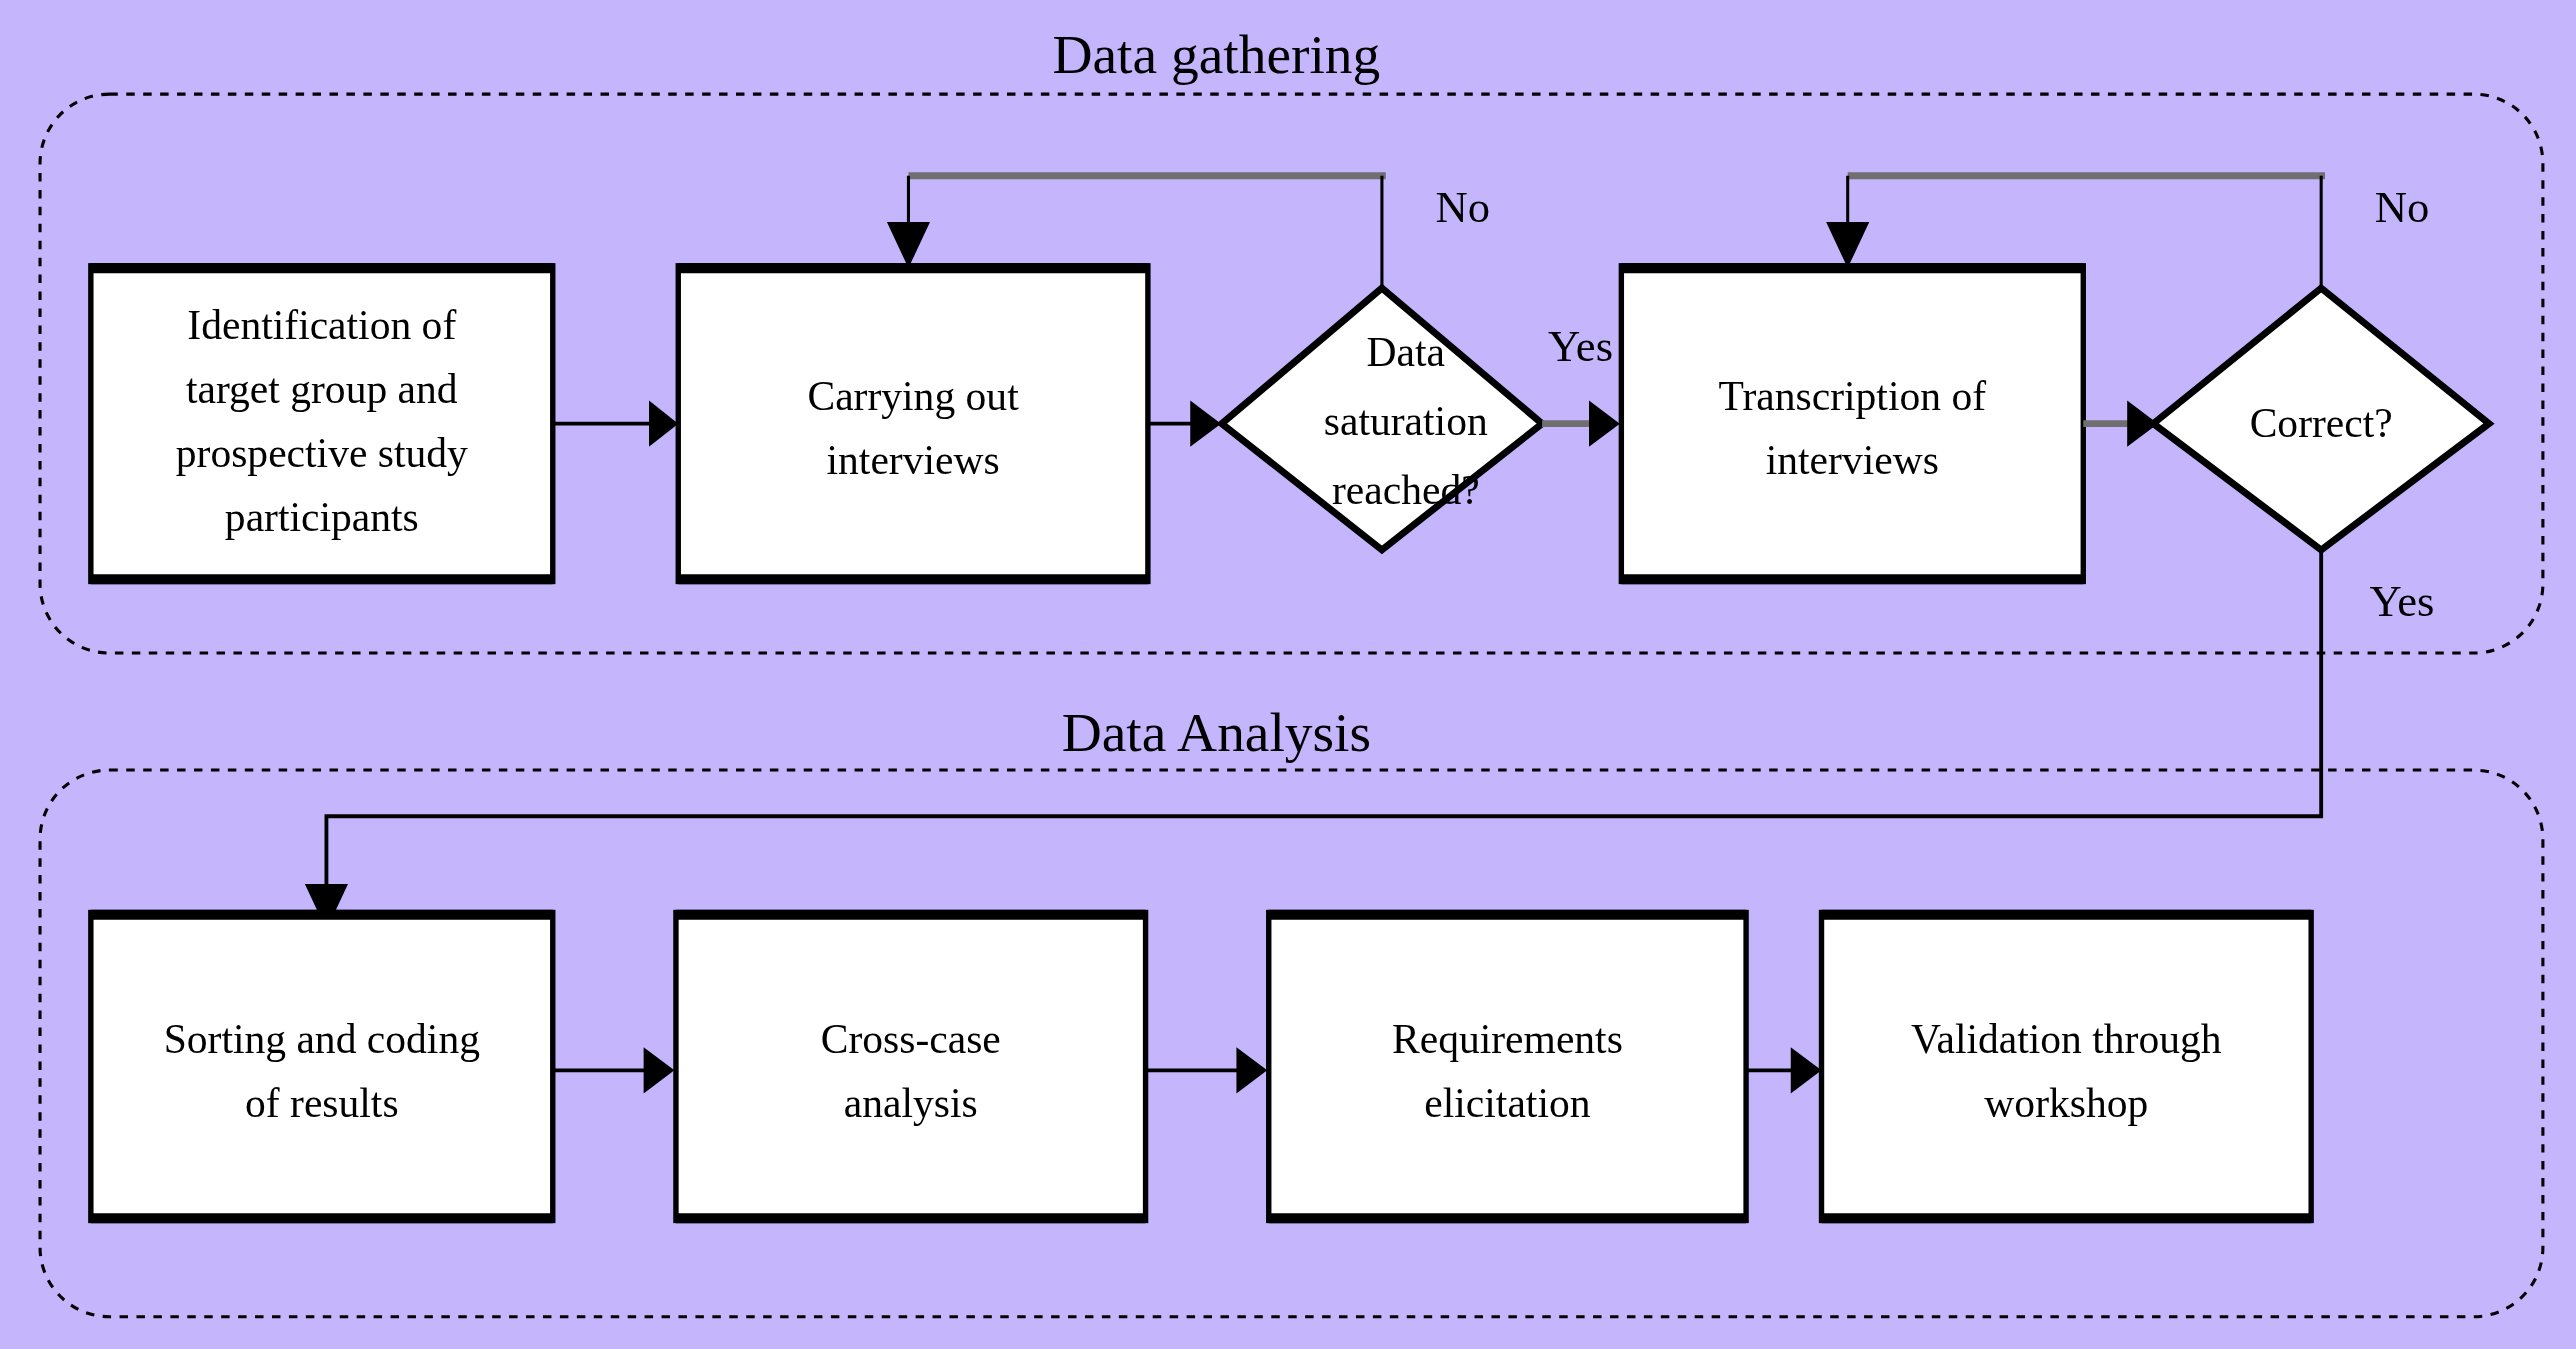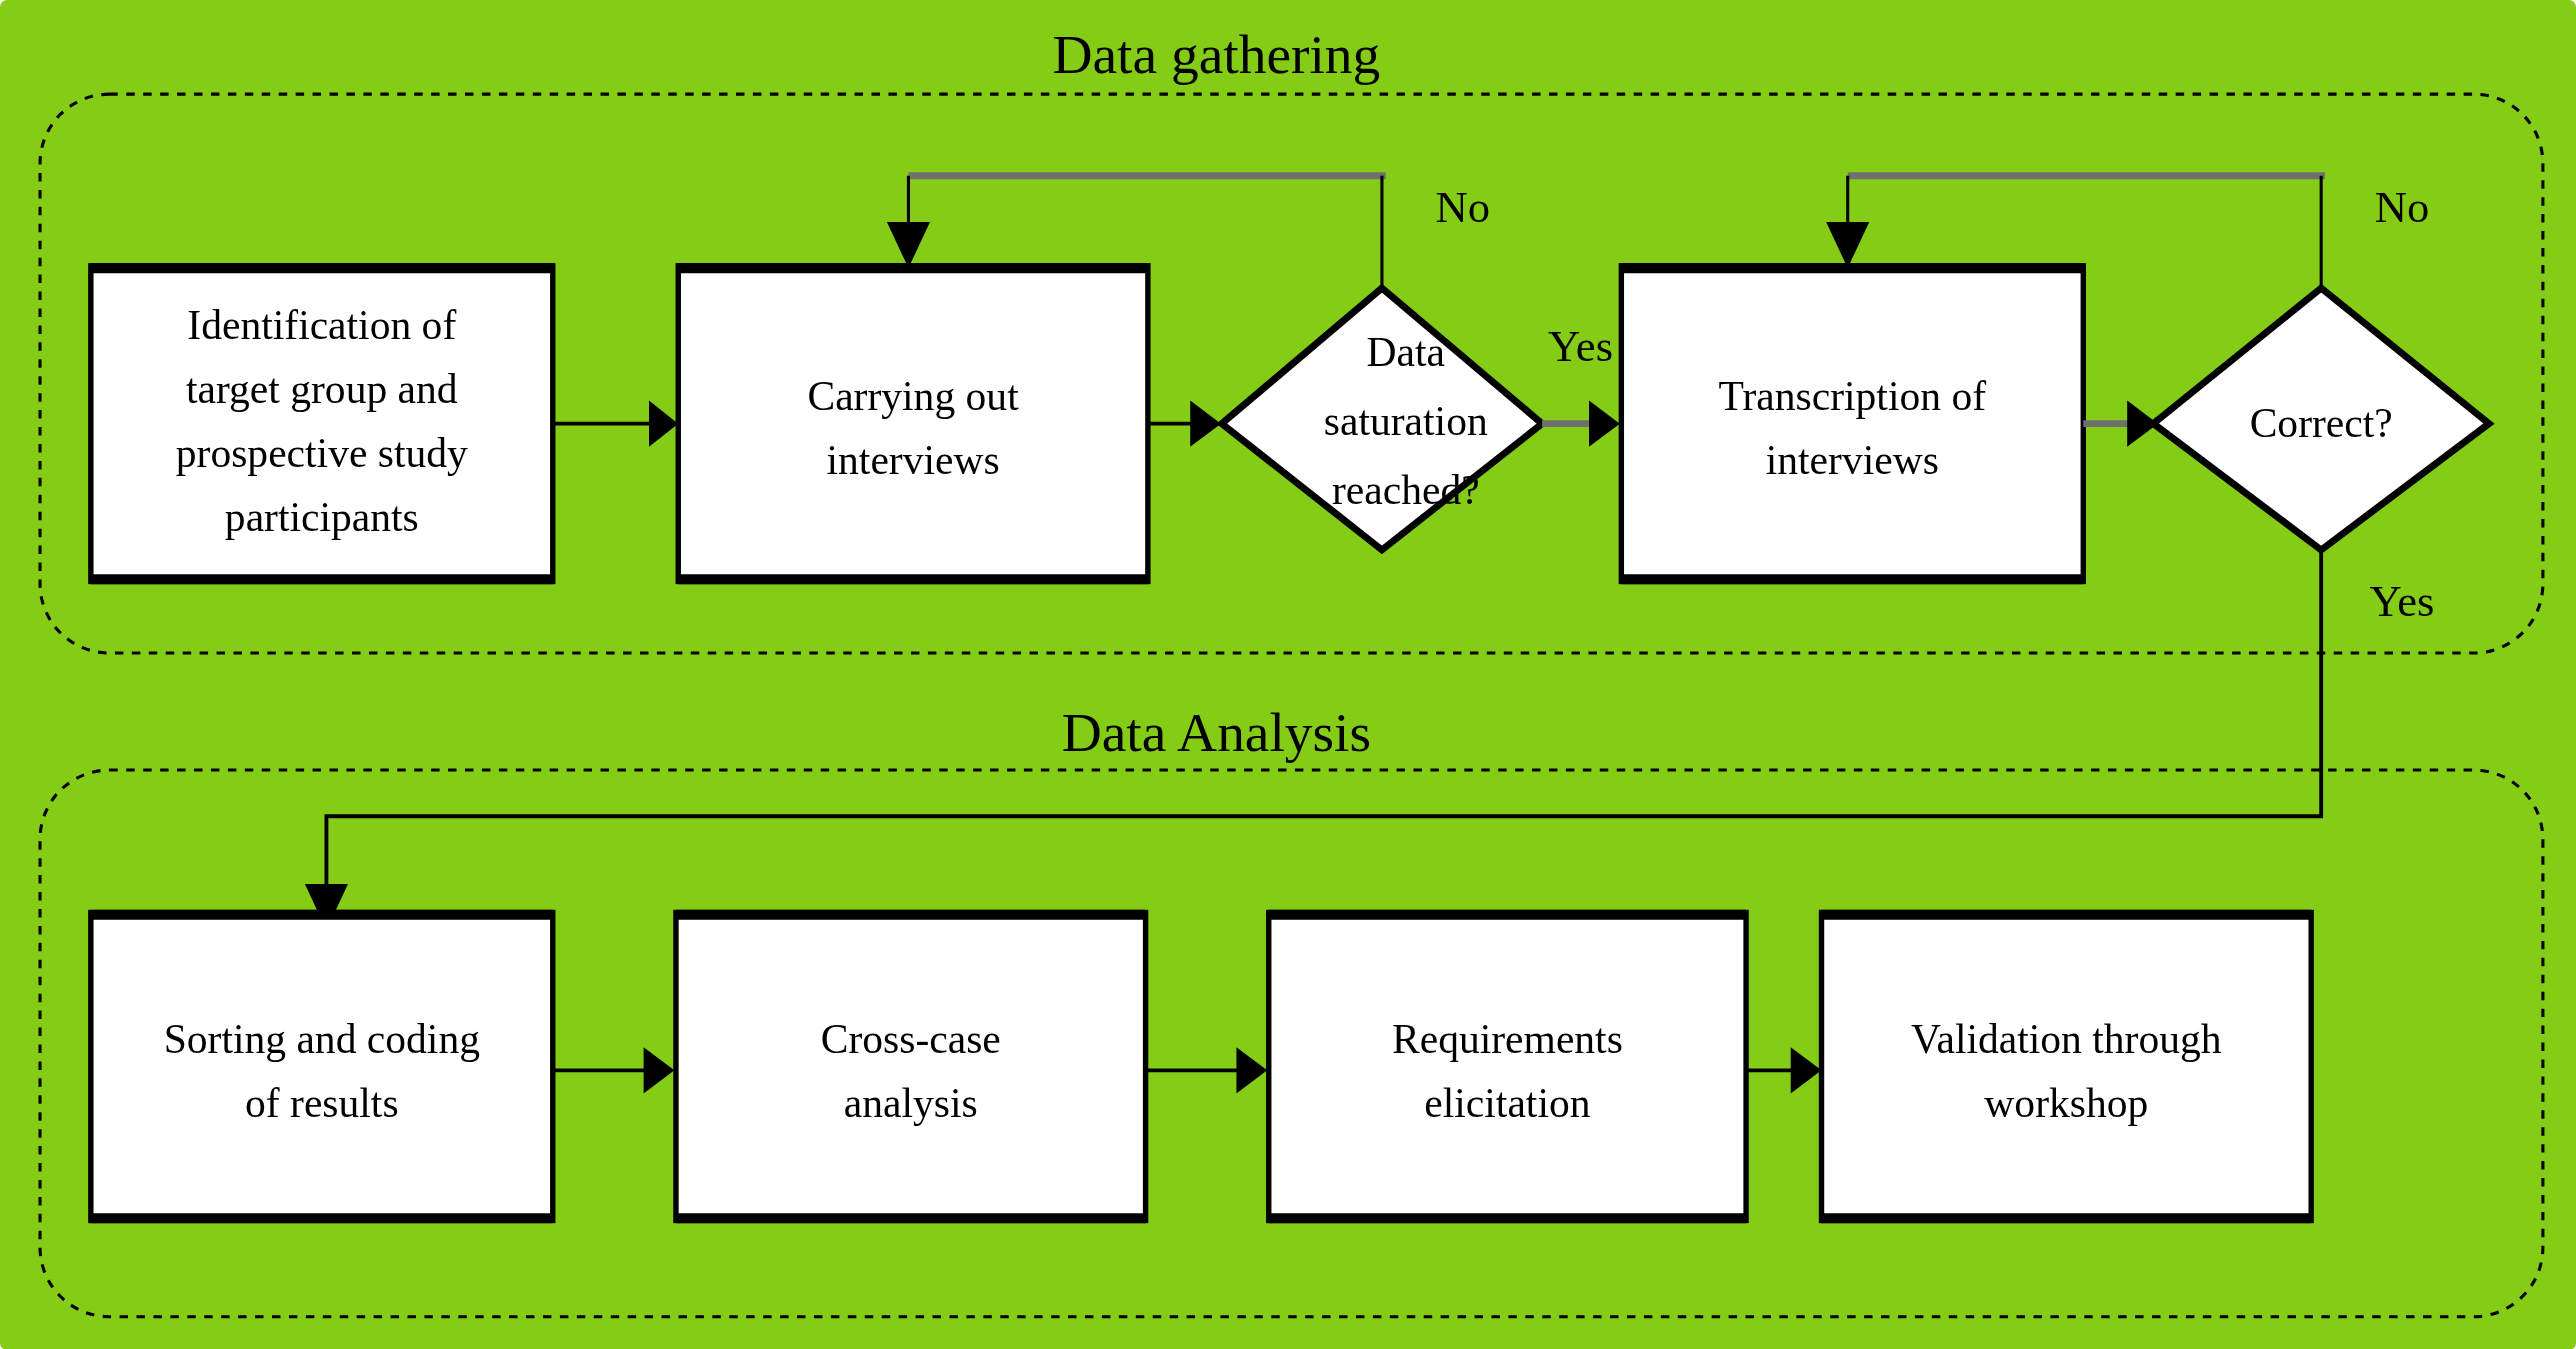--- a/index.html
+++ b/index.html
@@ -4,24 +4,23 @@
 <style>
   html, body {
     margin: 0;
     padding: 0;
     background: #ffffff;
   }
   #stage {
     position: relative;
     width: 2576px;
     height: 1350px;
-    background: #84cc16;
+    background: #c4b5fd;
     font-family: "Liberation Serif", "DejaVu Serif", serif;
     overflow: hidden;
-    border-radius: 7px;
   }
   svg#flow {
     position: absolute;
     left: 0;
     top: 0;
     width: 2576px;
     height: 1350px;
     display: block;
   }
   .grp-label {

